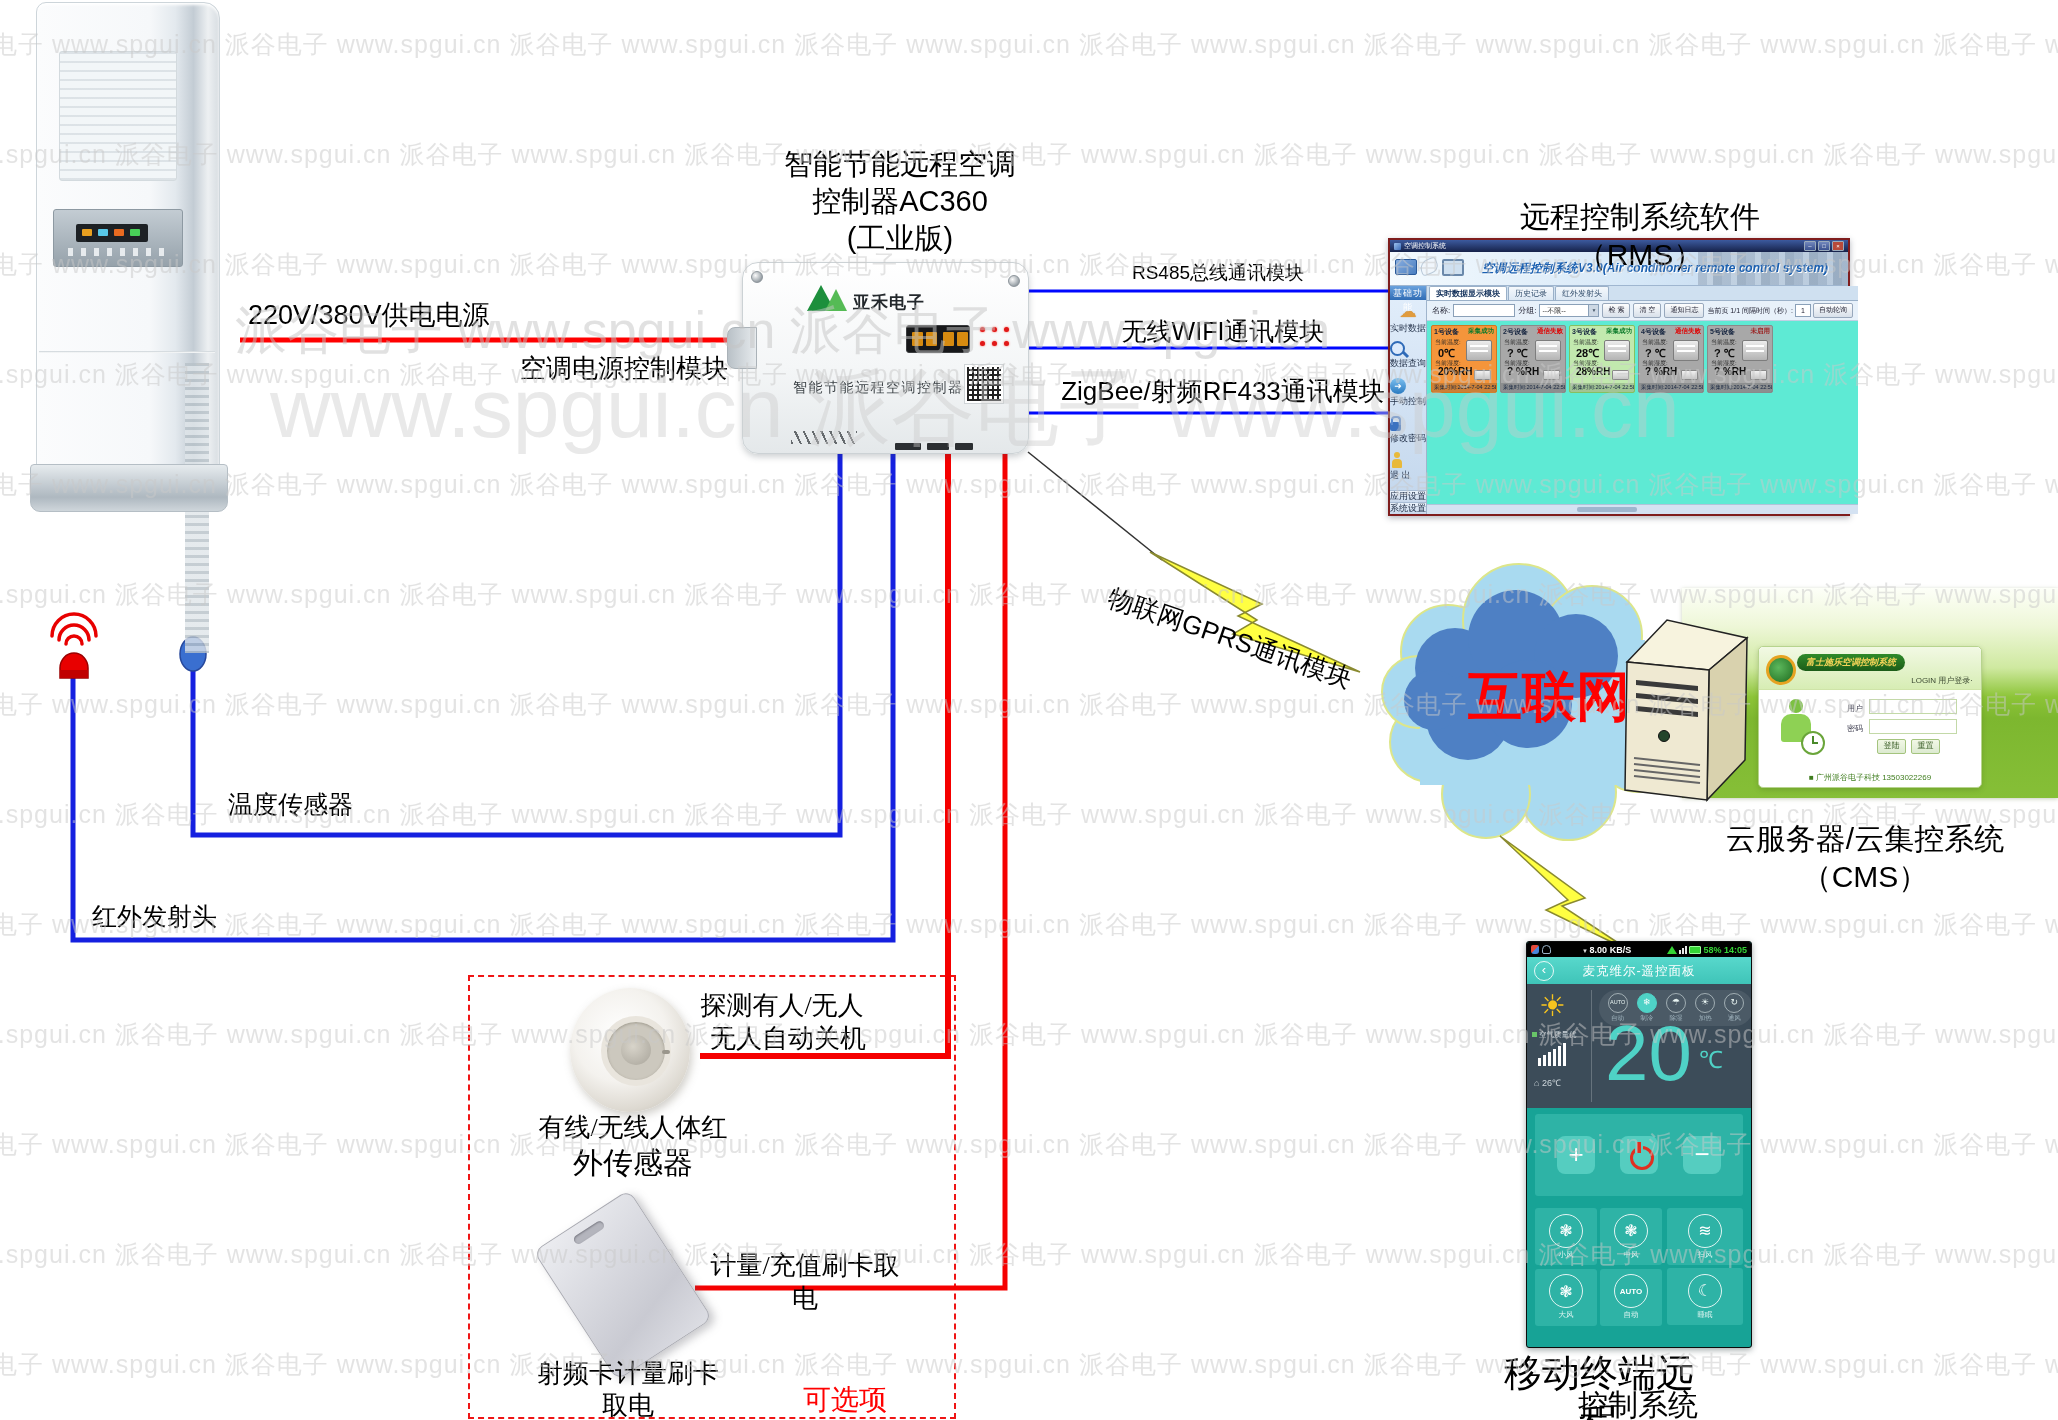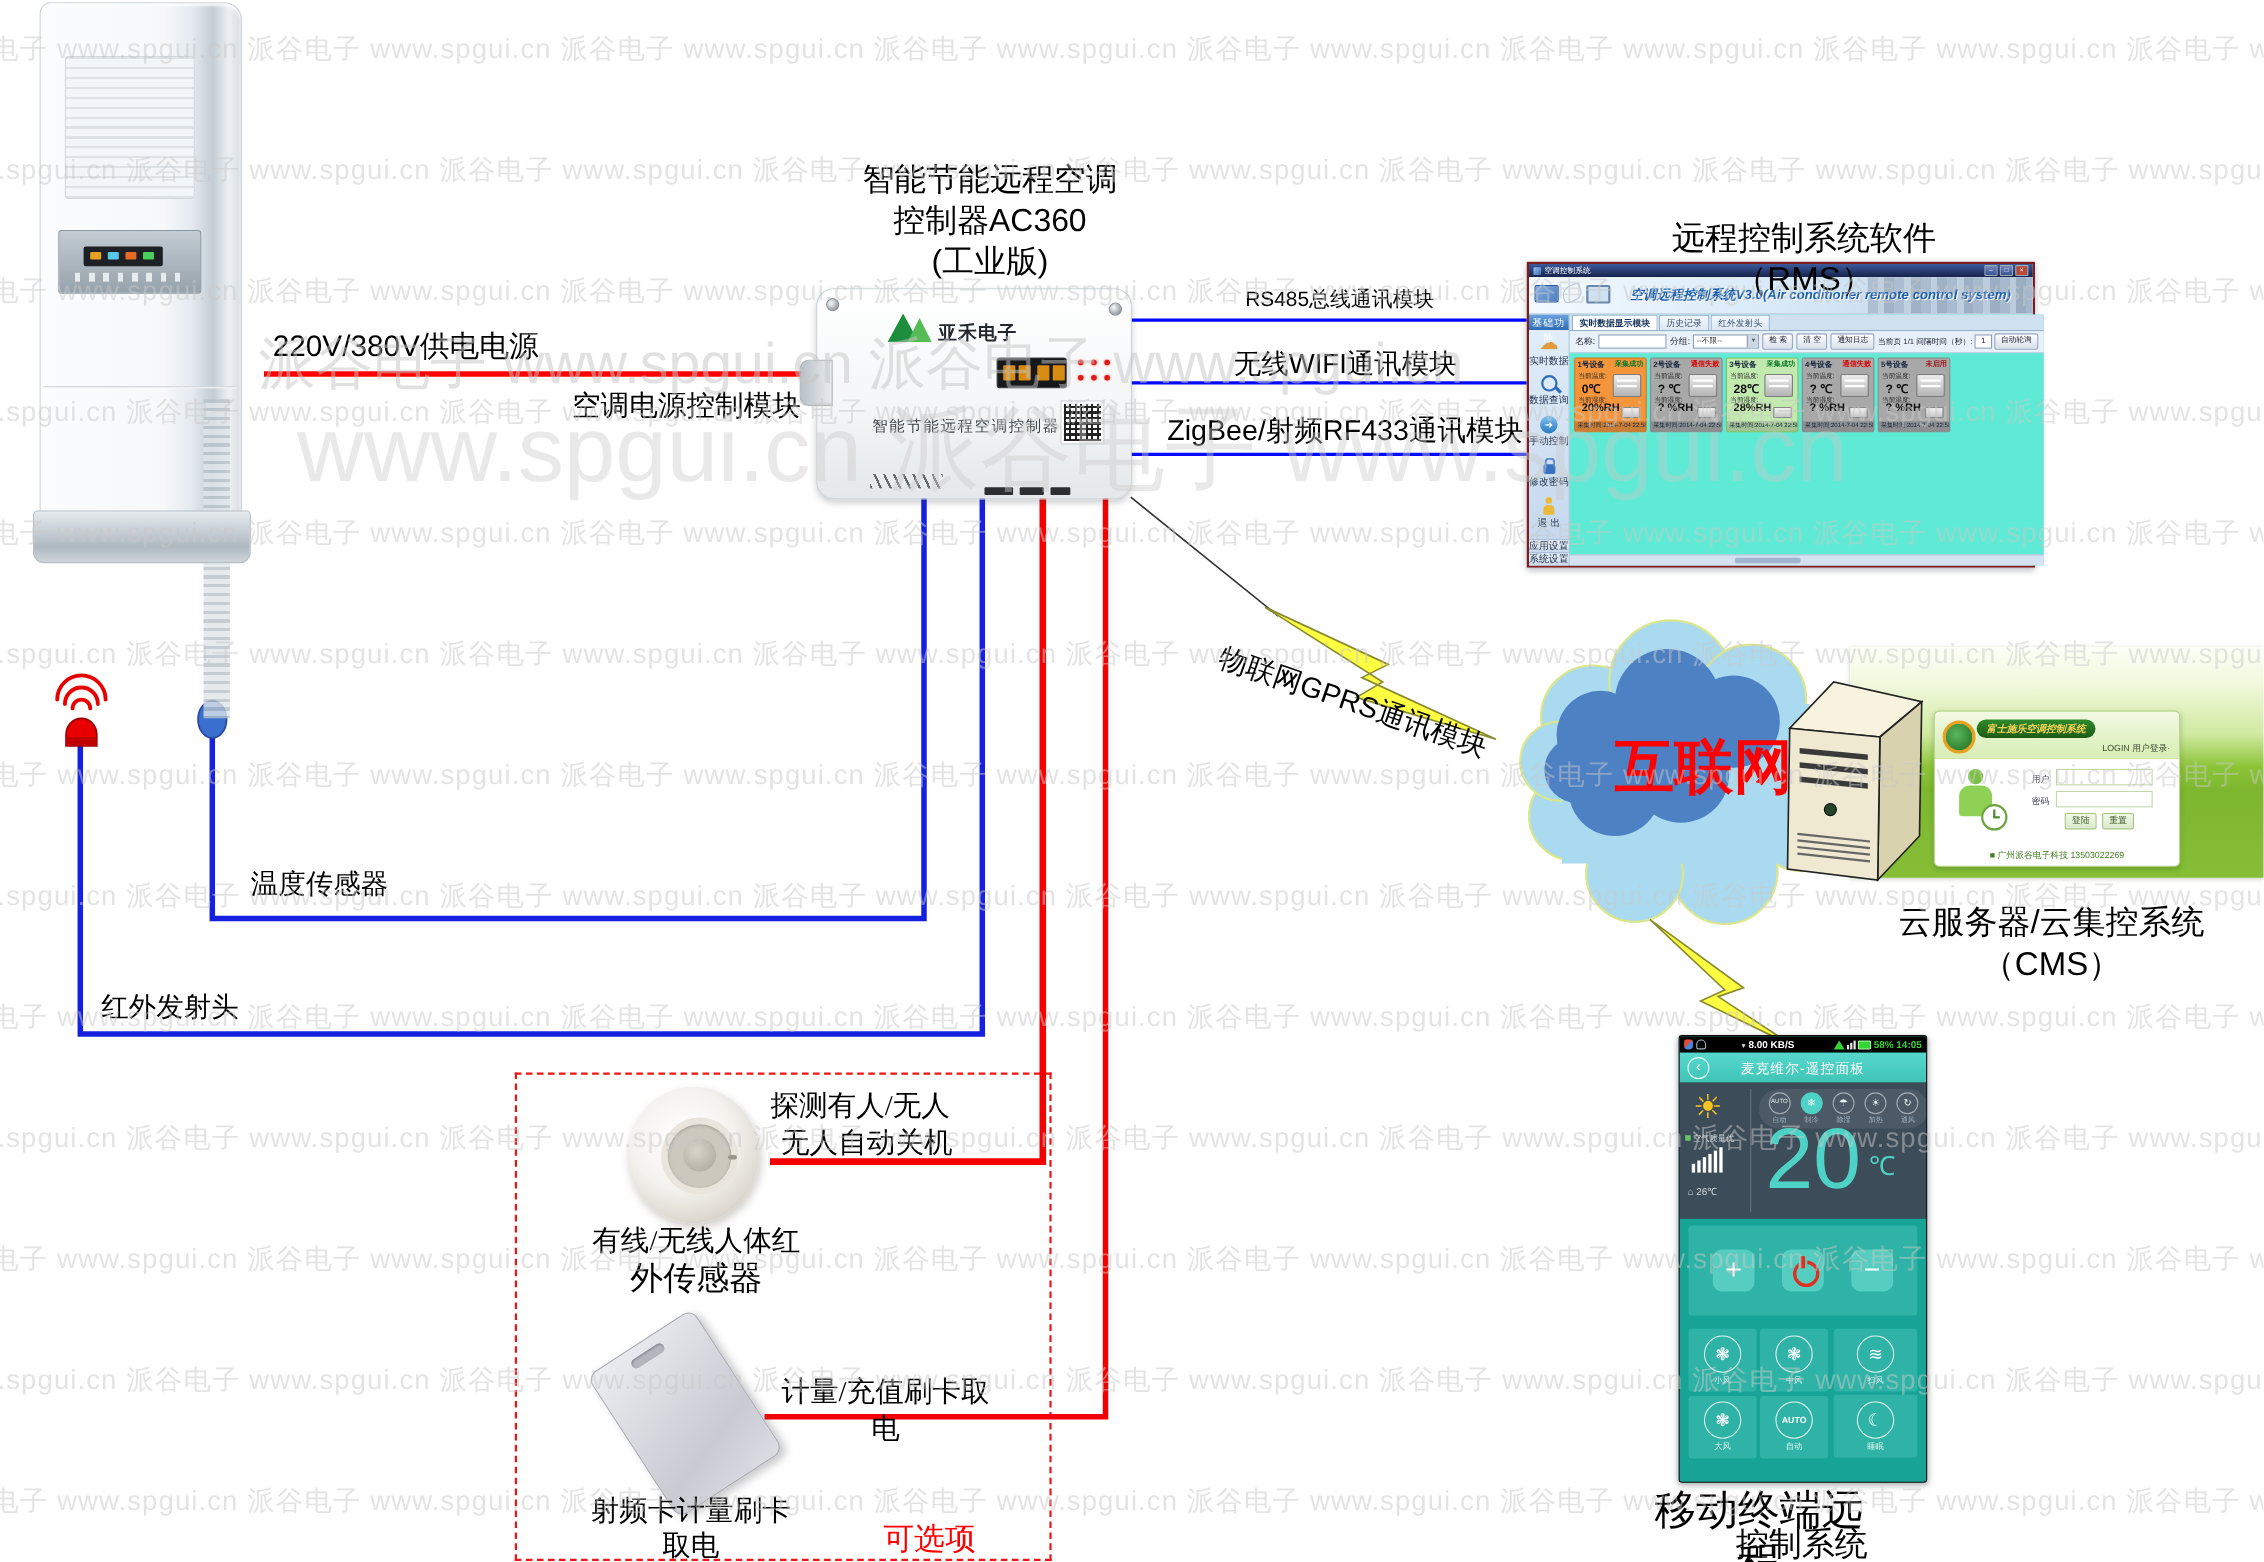--- a/index.html
+++ b/index.html
@@ -80,21 +80,21 @@
   .rms-sky{position:absolute;right:0;top:0;width:150px;height:33px;opacity:.55;
            background:repeating-linear-gradient(90deg,#93a3b6 0 9px,#b9c6d4 9px 15px,#7f90a4 15px 24px)}
   .rms-bnico{position:absolute;top:7px;border-radius:2px}
   .rms-bannertext{position:absolute;left:92px;top:8px;font-size:12px;font-weight:bold;font-style:italic;
                   color:#1a5fb0;text-shadow:1px 1px 0 #fff;white-space:nowrap}
   .rms-content{position:absolute;left:0;top:46px;right:0;bottom:0;display:flex}
   .rms-sidebar{width:48px;background:linear-gradient(180deg,#e2eefb,#c2d6ec);border-right:1px solid #9fb4cc;display:flex;flex-direction:column}
   .rms-sidehead{height:14px;background:linear-gradient(180deg,#6aa2dd,#2f6cb5);color:#fff;font-size:9px;
                 line-height:14px;text-align:center;letter-spacing:1px}
   #rms-sidebar-items{flex:1}
-  .rms-side-item{height:37px;display:flex;flex-direction:column;align-items:center;justify-content:center;cursor:pointer}
+  .rms-side-item{height:37px;display:flex;flex-direction:column;justify-content:center;cursor:pointer}
   .side-lbl{font-size:9px;color:#1e2c44;margin-top:1px;white-space:nowrap}
   .side-ico{height:18px;display:flex;align-items:center;justify-content:center}
   .ico-cloud::before{content:"☁";font-size:17px;color:#e09b3d;text-shadow:0 0 1px #b87a20}
   .ico-search{width:11px;height:11px;border:2px solid #2f6bb8;border-radius:50%;position:relative;background:#dceafc}
   .ico-search::after{content:"";position:absolute;right:-4px;bottom:-4px;width:3px;height:7px;background:#2f6bb8;transform:rotate(-45deg)}
   .ico-arrow{width:16px;height:16px;border-radius:50%;background:linear-gradient(180deg,#7cc0f0,#2a7ac0);
              color:#fff;font-size:9px;line-height:16px;text-align:center}
   .ico-arrow::before{content:"➜"}
   .ico-lock{width:11px;height:9px;background:#3b72c0;border-radius:2px;position:relative;margin-top:7px}
   .ico-lock::before{content:"";position:absolute;top:-6px;left:1px;width:6px;height:7px;border:2px solid #5a8ad0;border-bottom:none;border-radius:4px 4px 0 0}

